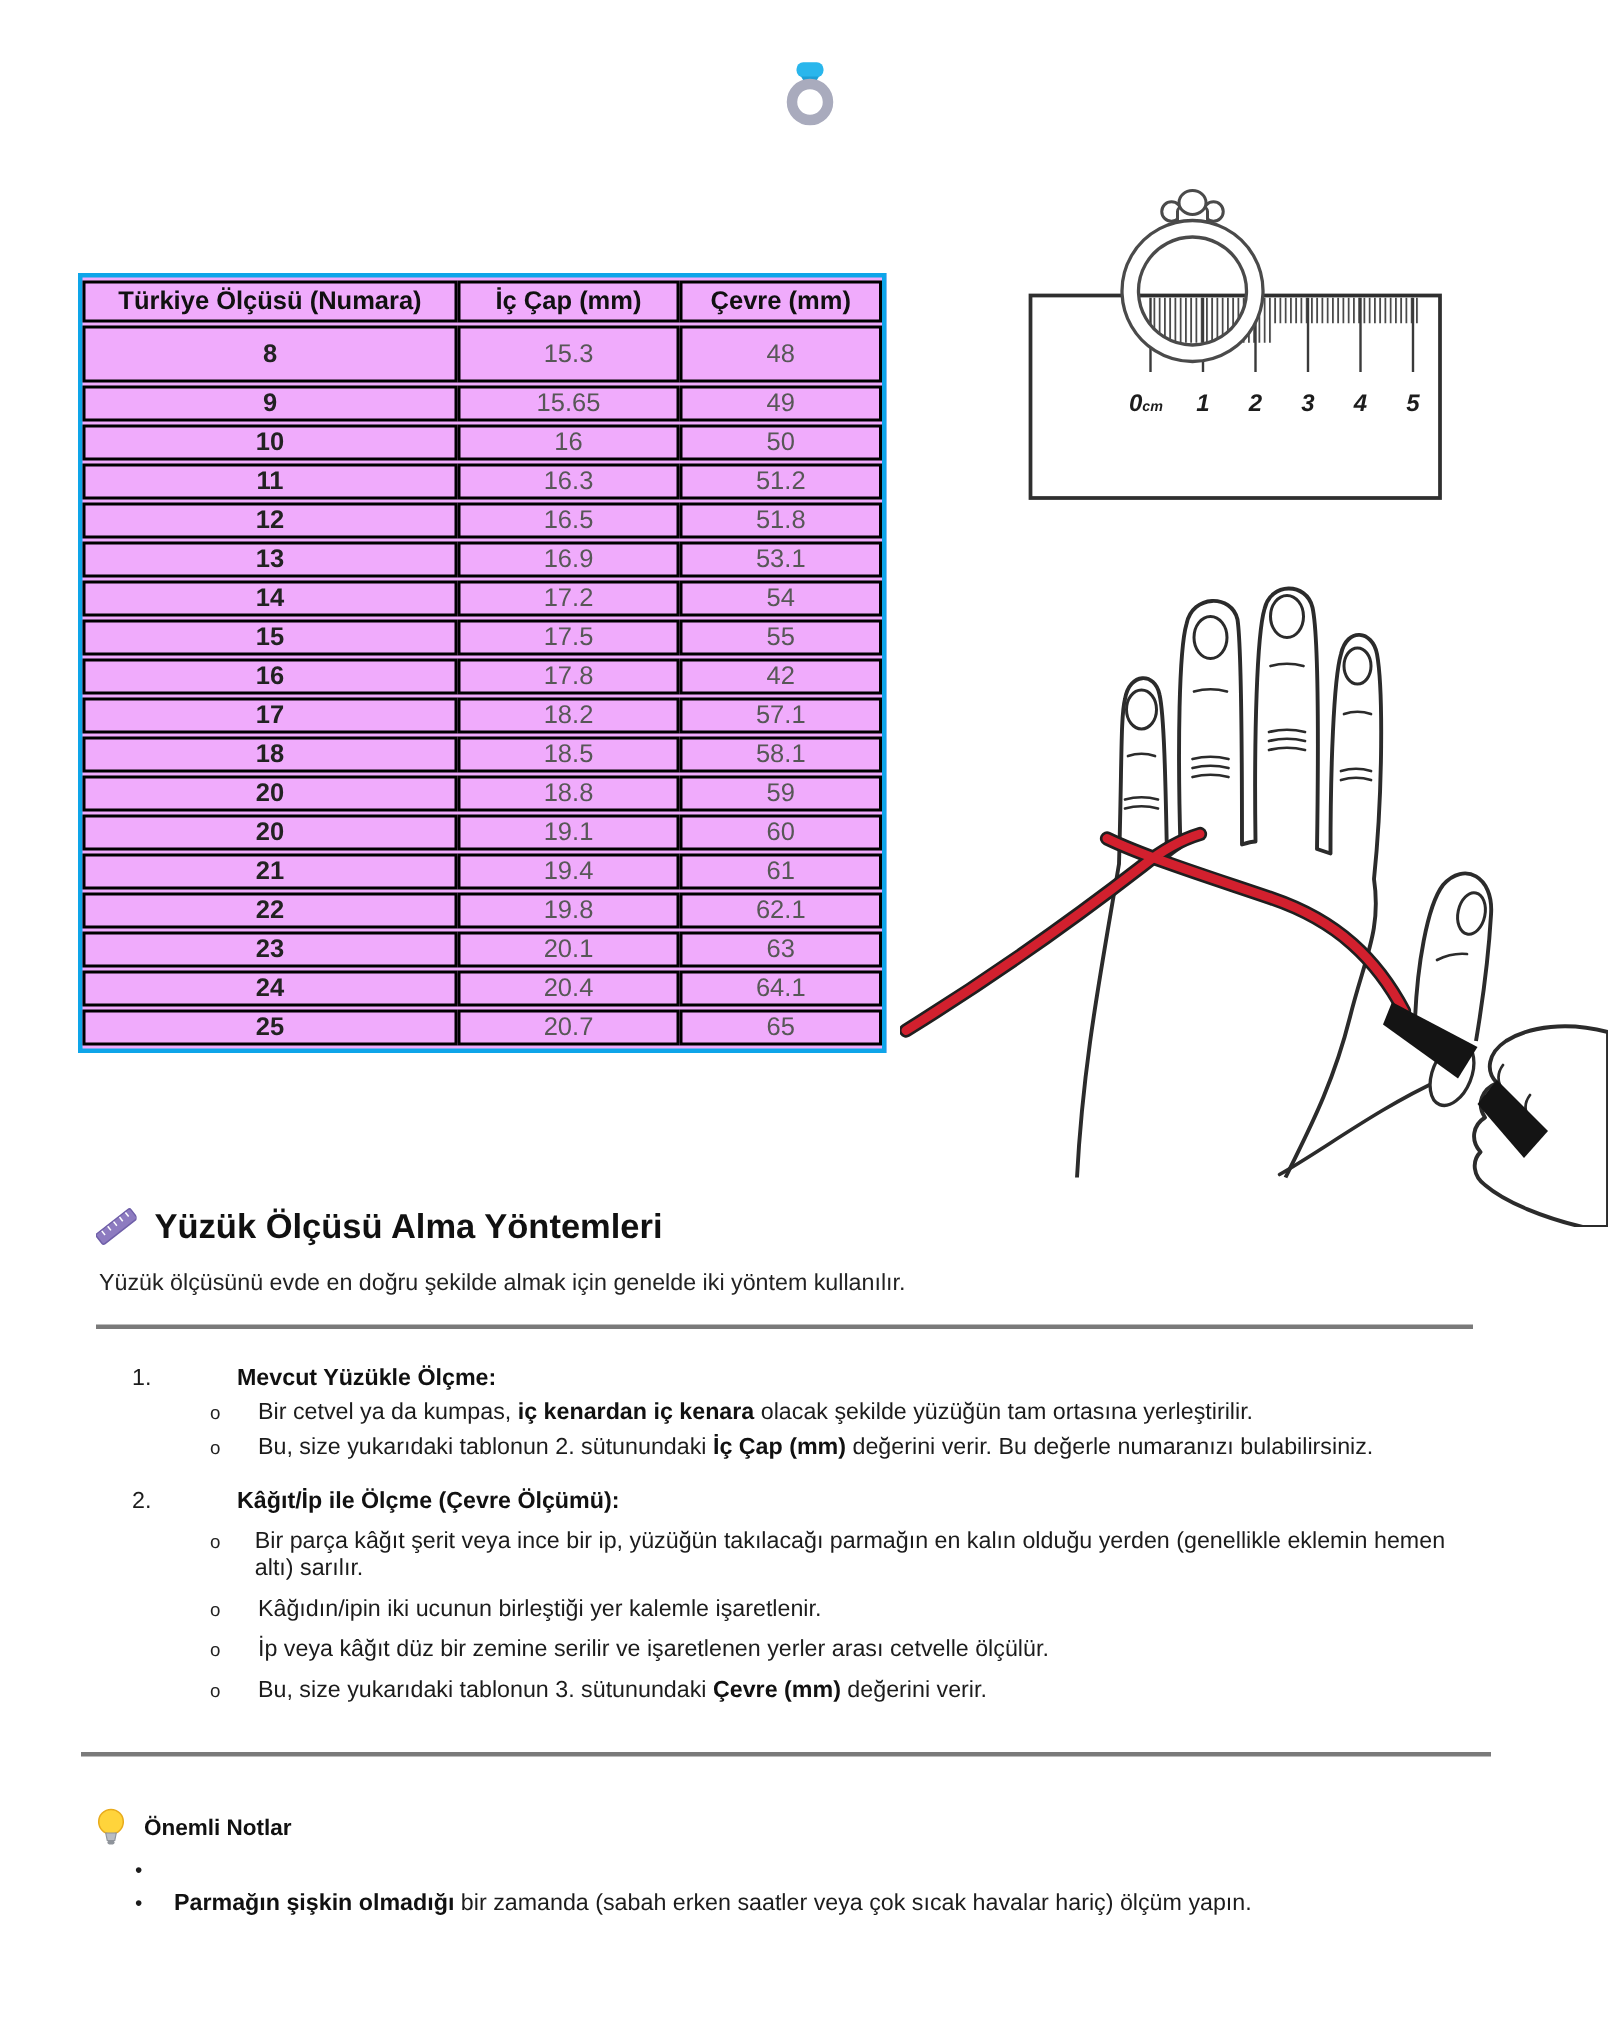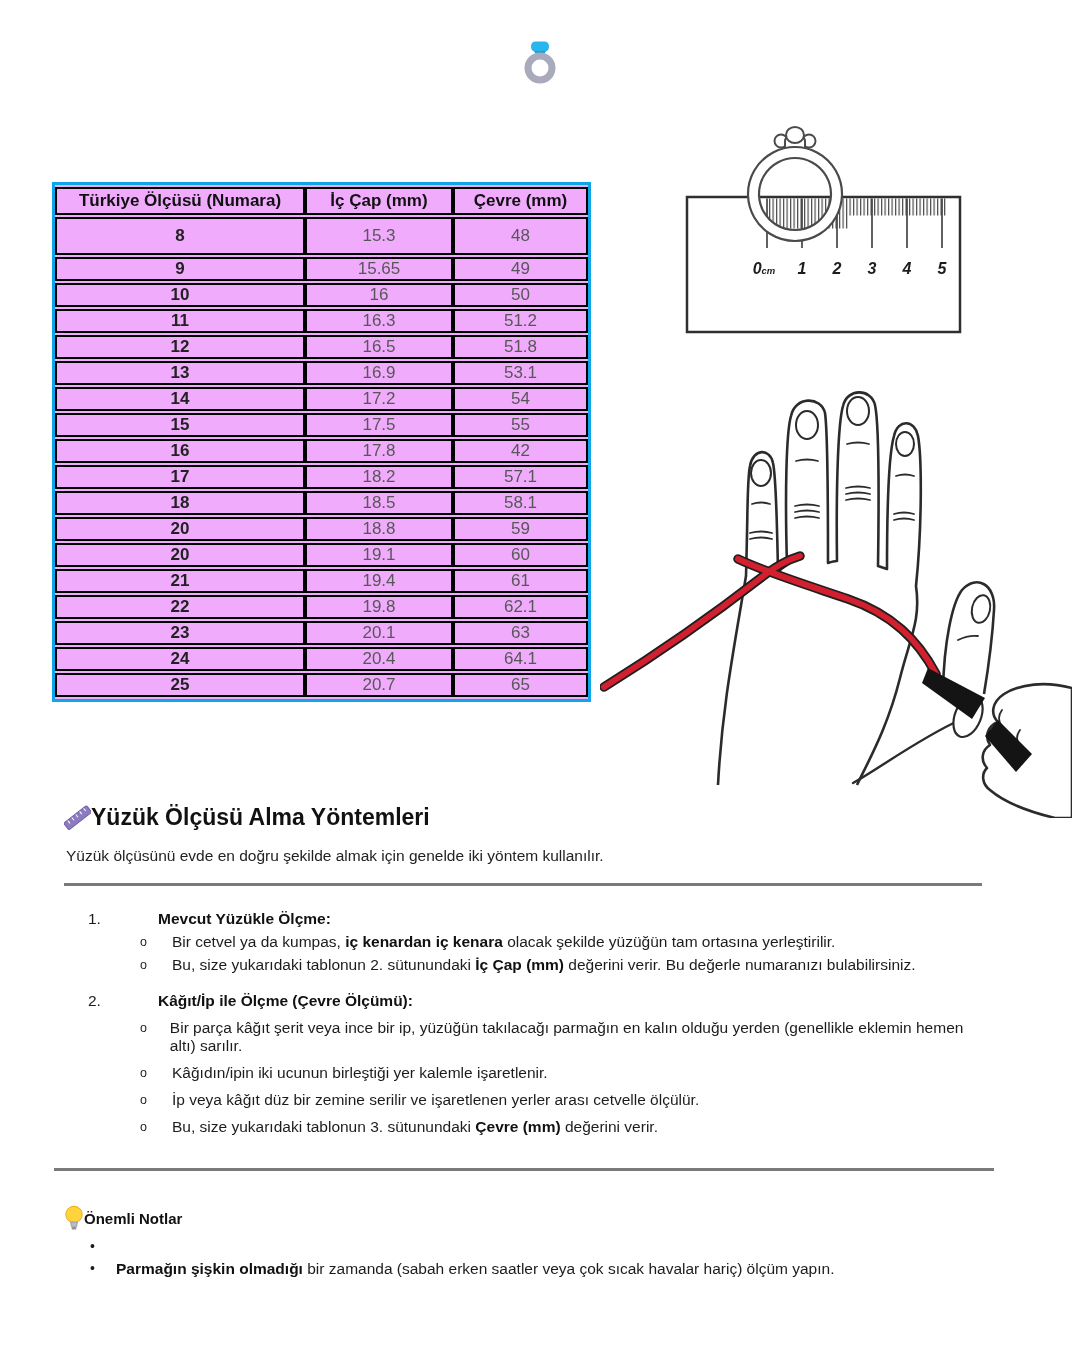--- a/index.html
+++ b/index.html
@@ -23,21 +23,21 @@
   td.c2 { width: 148px; color: #575757; }
   td.c3 { width: 135px; color: #575757; }
   tr.tall td { height: 38px; }
 
   
   .ruler-illo { position: absolute; left: 678px; top: 124px; font-style: italic; }
   .hand-illo  { position: absolute; left: 600px; top: 378px; }
 
   
   .text-col { position: absolute; left: 64px; top: 804px; width: 918px; }
-  .sec-head { display: flex; align-items: center; gap: 0; }
+  .sec-head { display: flex; align-items: center; gap: 12px; }
   .sec-head .h1 { font-size: 23px; font-weight: bold; color: #111; }
   .intro { font-size: 15.5px; margin: 16px 0 18px 2px; color: #222; }
   hr.rule { border: none; border-top: 3px solid #7a7a7a; }
   hr.rule2 { margin-left: -10px; width: calc(100% + 22px); }
 
   .m-list { margin-top: 24px; }
   .m-item + .m-item { margin-top: 18px; }
   .m-title-row { display: flex; font-size: 15.5px; }
   .m-num { width: 30px; margin-left: 24px; }
   .m-title { font-weight: bold; color: #111; margin-left: 40px; }

